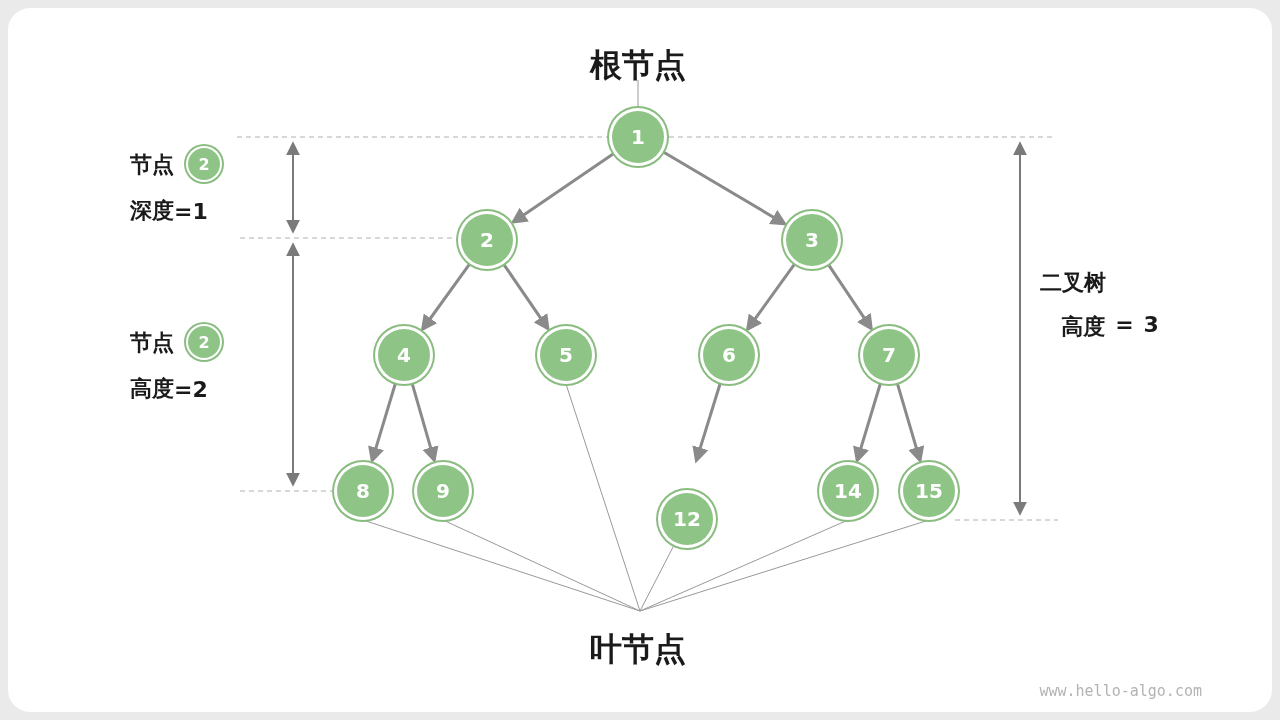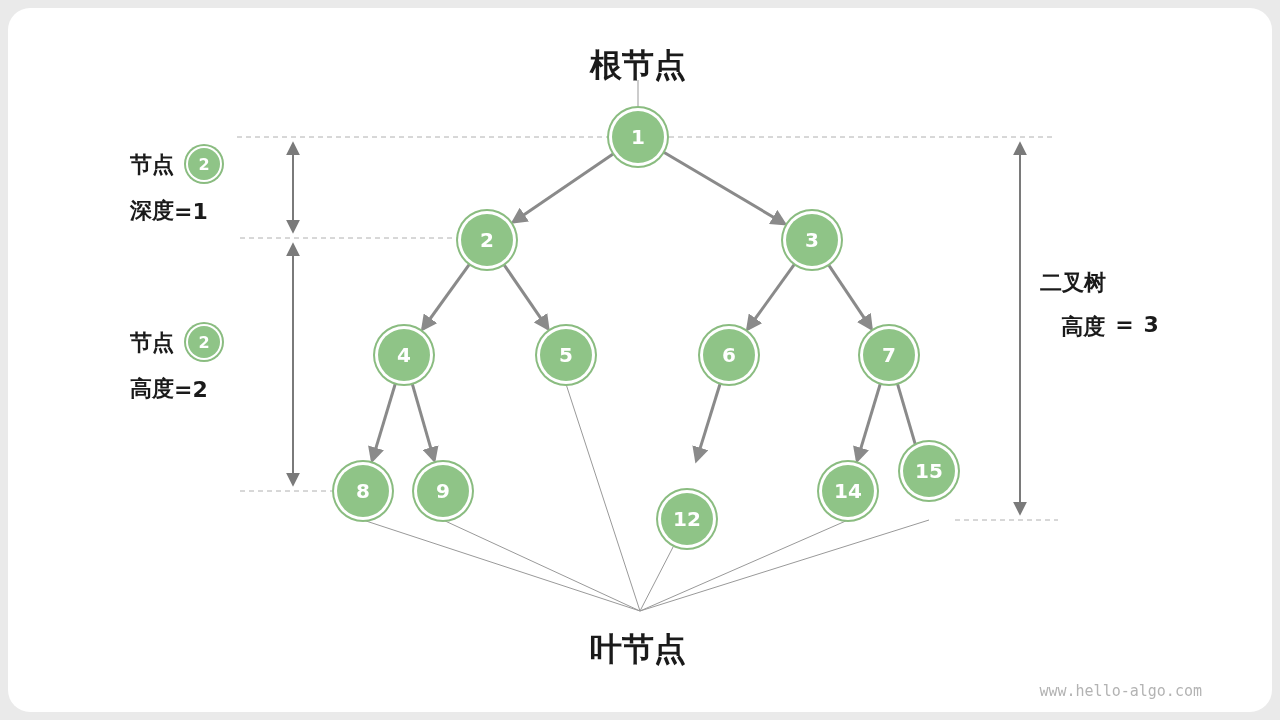--- a/index.html
+++ b/index.html
@@ -124,21 +124,21 @@
   </div>
 <div class="node" style="left:443px;top:491px">
     <span>9</span>
   </div>
 <div class="node" style="left:687px;top:519px">
     <span>12</span>
   </div>
 <div class="node" style="left:848px;top:491px">
     <span>14</span>
   </div>
-<div class="node" style="left:929px;top:471px">
+<div class="node" style="left:929px;top:491px">
     <span>15</span>
   </div>
 
 <div class="title-label" style="left:638px;top:44px">根节点</div>
 <div class="title-label" style="left:638px;top:628px">叶节点</div>
 
 <div class="anno" style="left:130px;top:148px">
   <div class="anno-line1">
     <span>节点</span>
     <span class="badge">

